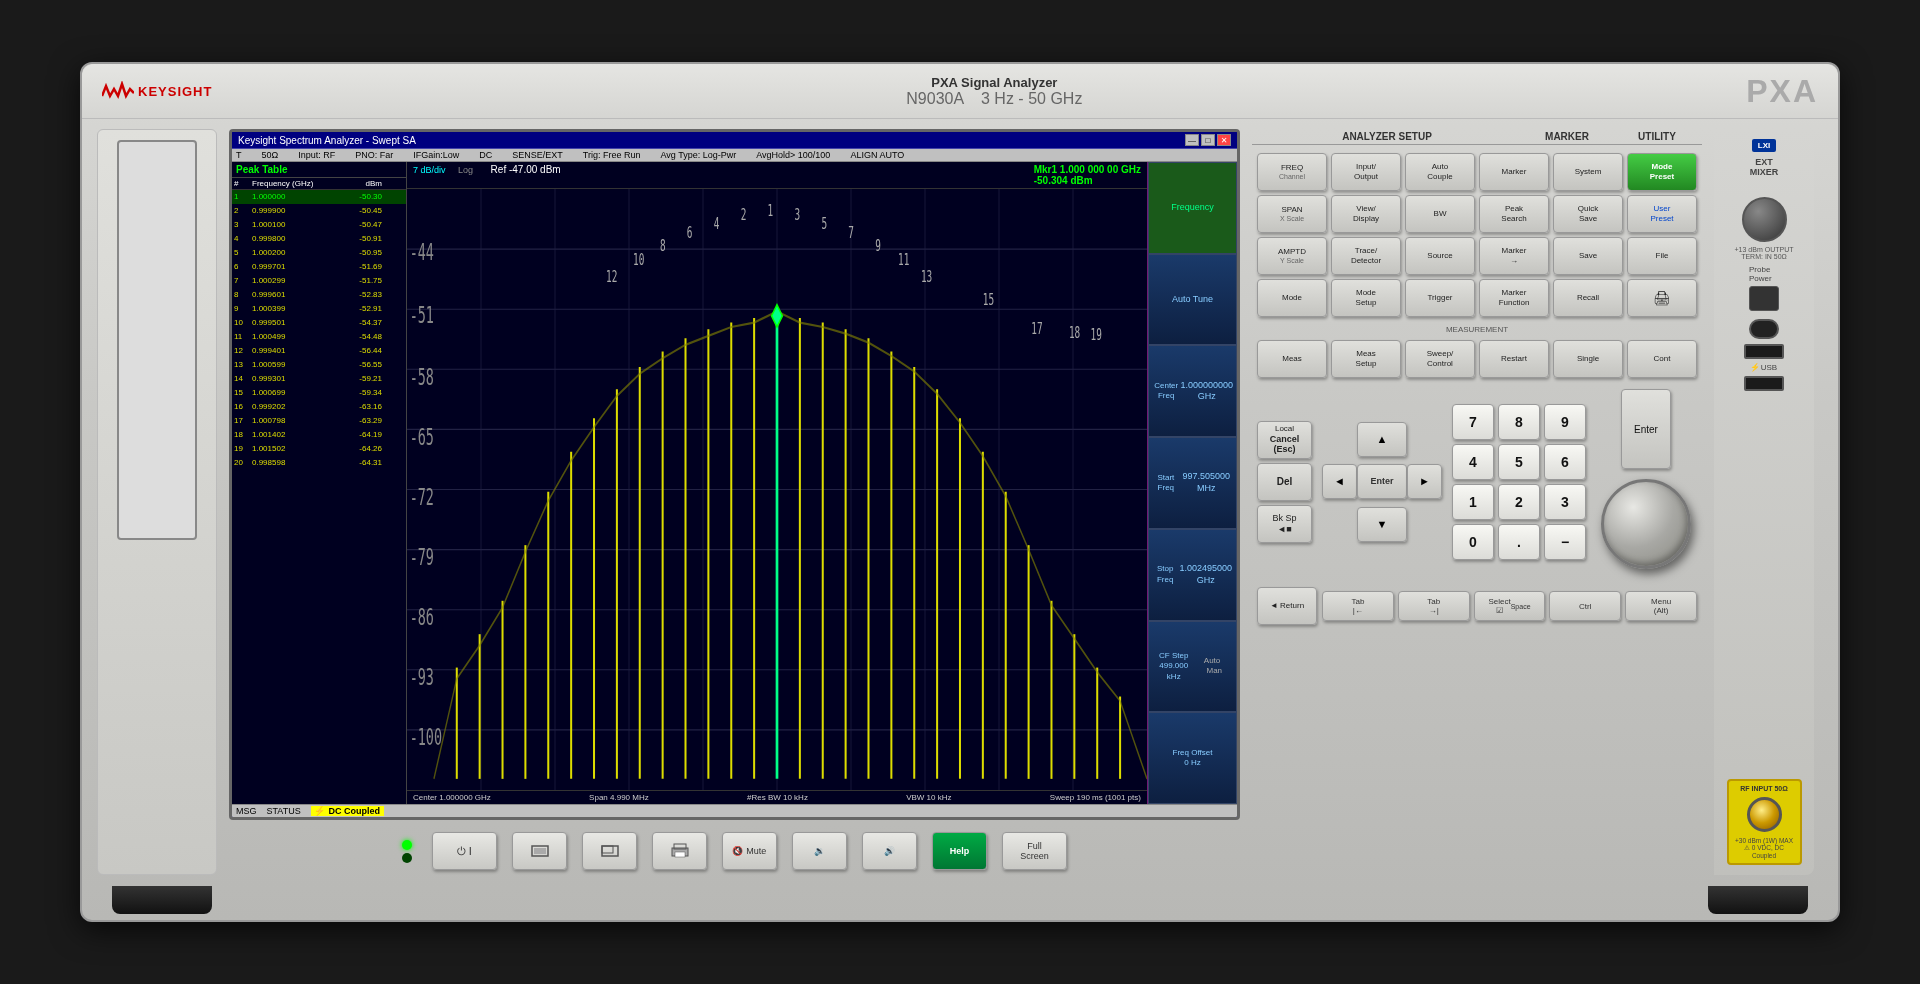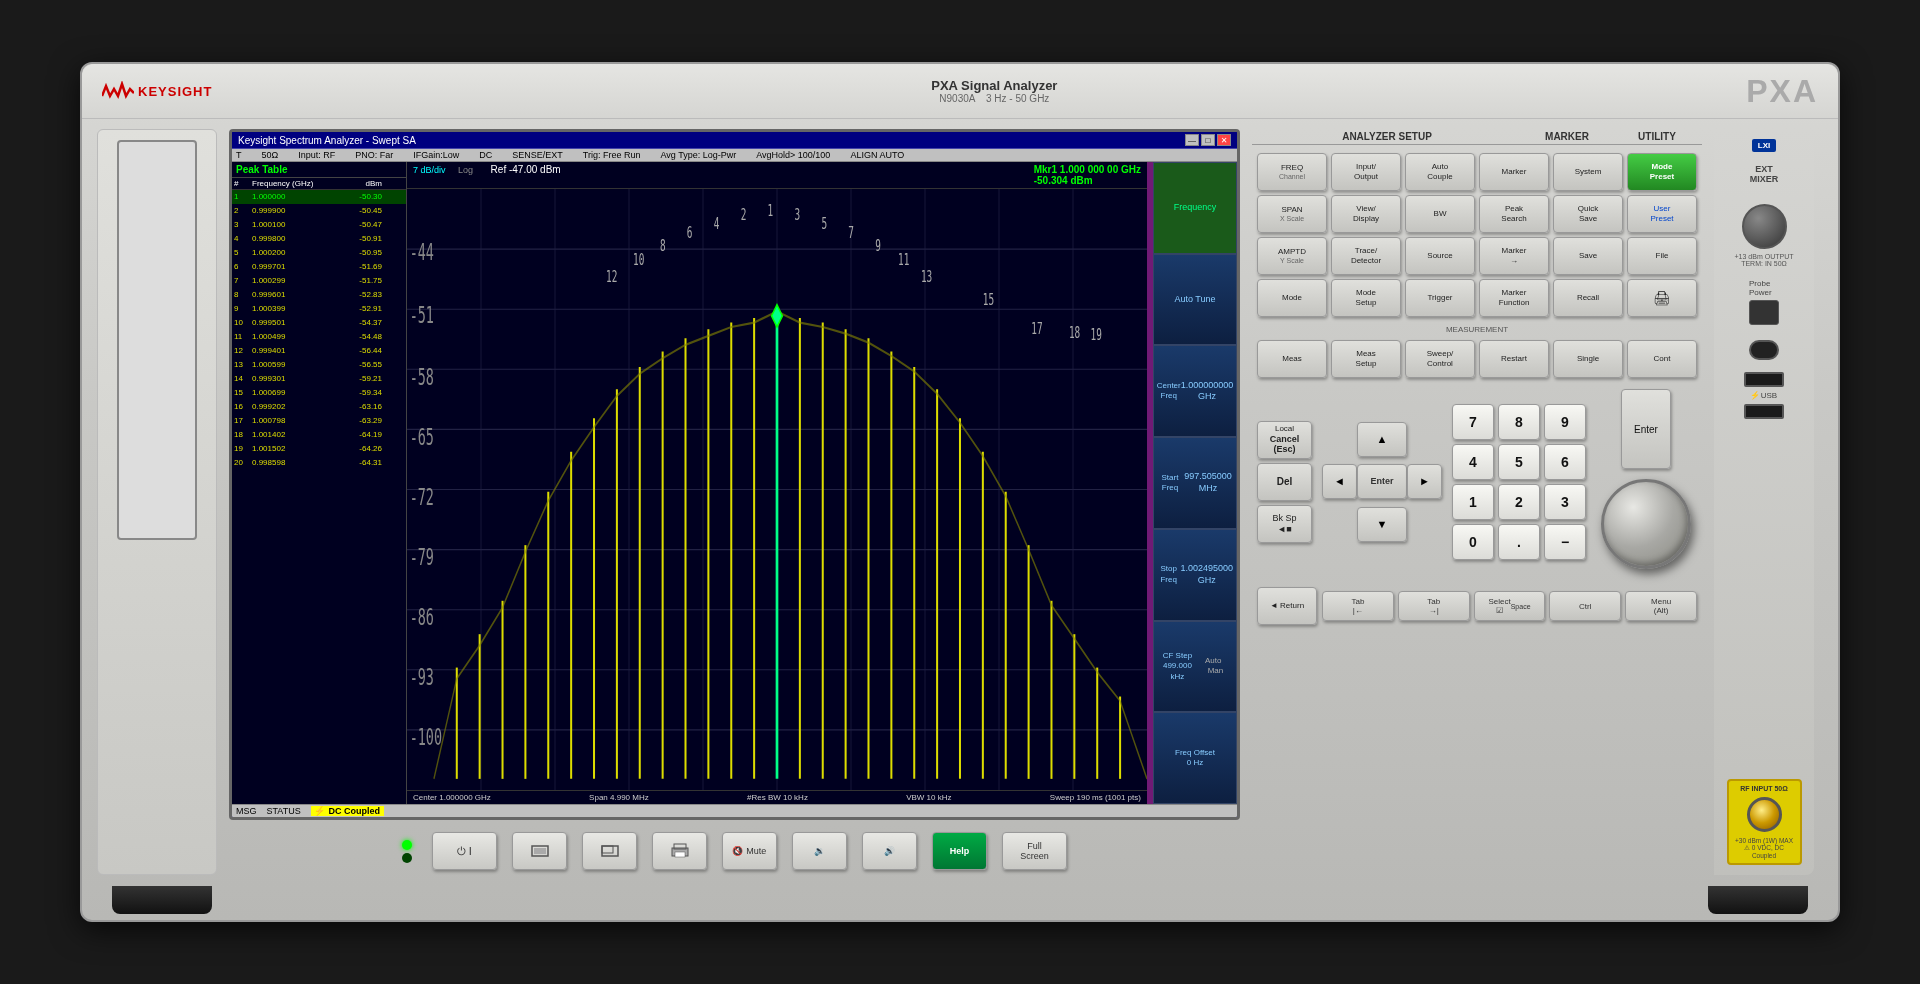--- a/index.html
+++ b/index.html
@@ -56,21 +56,21 @@
     .instrument-title {
       flex: 1;
       text-align: center;
     }
     .instrument-title .model-name {
       font-size: 13px;
       font-weight: bold;
       color: #333;
     }
     .instrument-title .model-sub {
-      font-size: 10px;
+      font-size: 16px;
       color: #666;
     }
 
     .pxa-label {
       font-size: 32px;
       font-weight: bold;
       color: #aaa;
       letter-spacing: 2px;
     }
 
@@ -215,21 +215,21 @@
       padding: 2px 6px;
       border-top: 1px solid #333;
       color: #cccccc;
       font-size: 8px;
     }
 
     
     .softkey-panel {
       width: 90px;
       background: #be185d;
-      border-left: 6px solid #701a75;
+      border-left: 1px solid #701a75;
       display: flex;
       flex-direction: column;
       padding: 0;
     }
     .softkey-btn {
       flex: 1;
       background: linear-gradient(180deg, #1a3a6a 0%, #0d1f40 100%);
       border: 1px solid #334466;
       color: #88ccff;
       font-size: 9px;
@@ -455,21 +455,21 @@
 
     
     .right-edge {
       width: 100px;
       background: linear-gradient(180deg, #d5d5d2 0%, #c0c0bc 100%);
       border-radius: 0 8px 8px 0;
       display: flex;
       flex-direction: column;
       align-items: center;
       padding: 10px 5px;
-      gap: 12px;
+      gap: 5px;
     }
 
     .ext-mixer-section {
       text-align: center;
       font-size: 8px;
       color: #444;
     }
     .ext-mixer-knob {
       width: 45px; height: 45px;
       background: radial-gradient(circle at 35% 30%, #888 0%, #333 100%);

